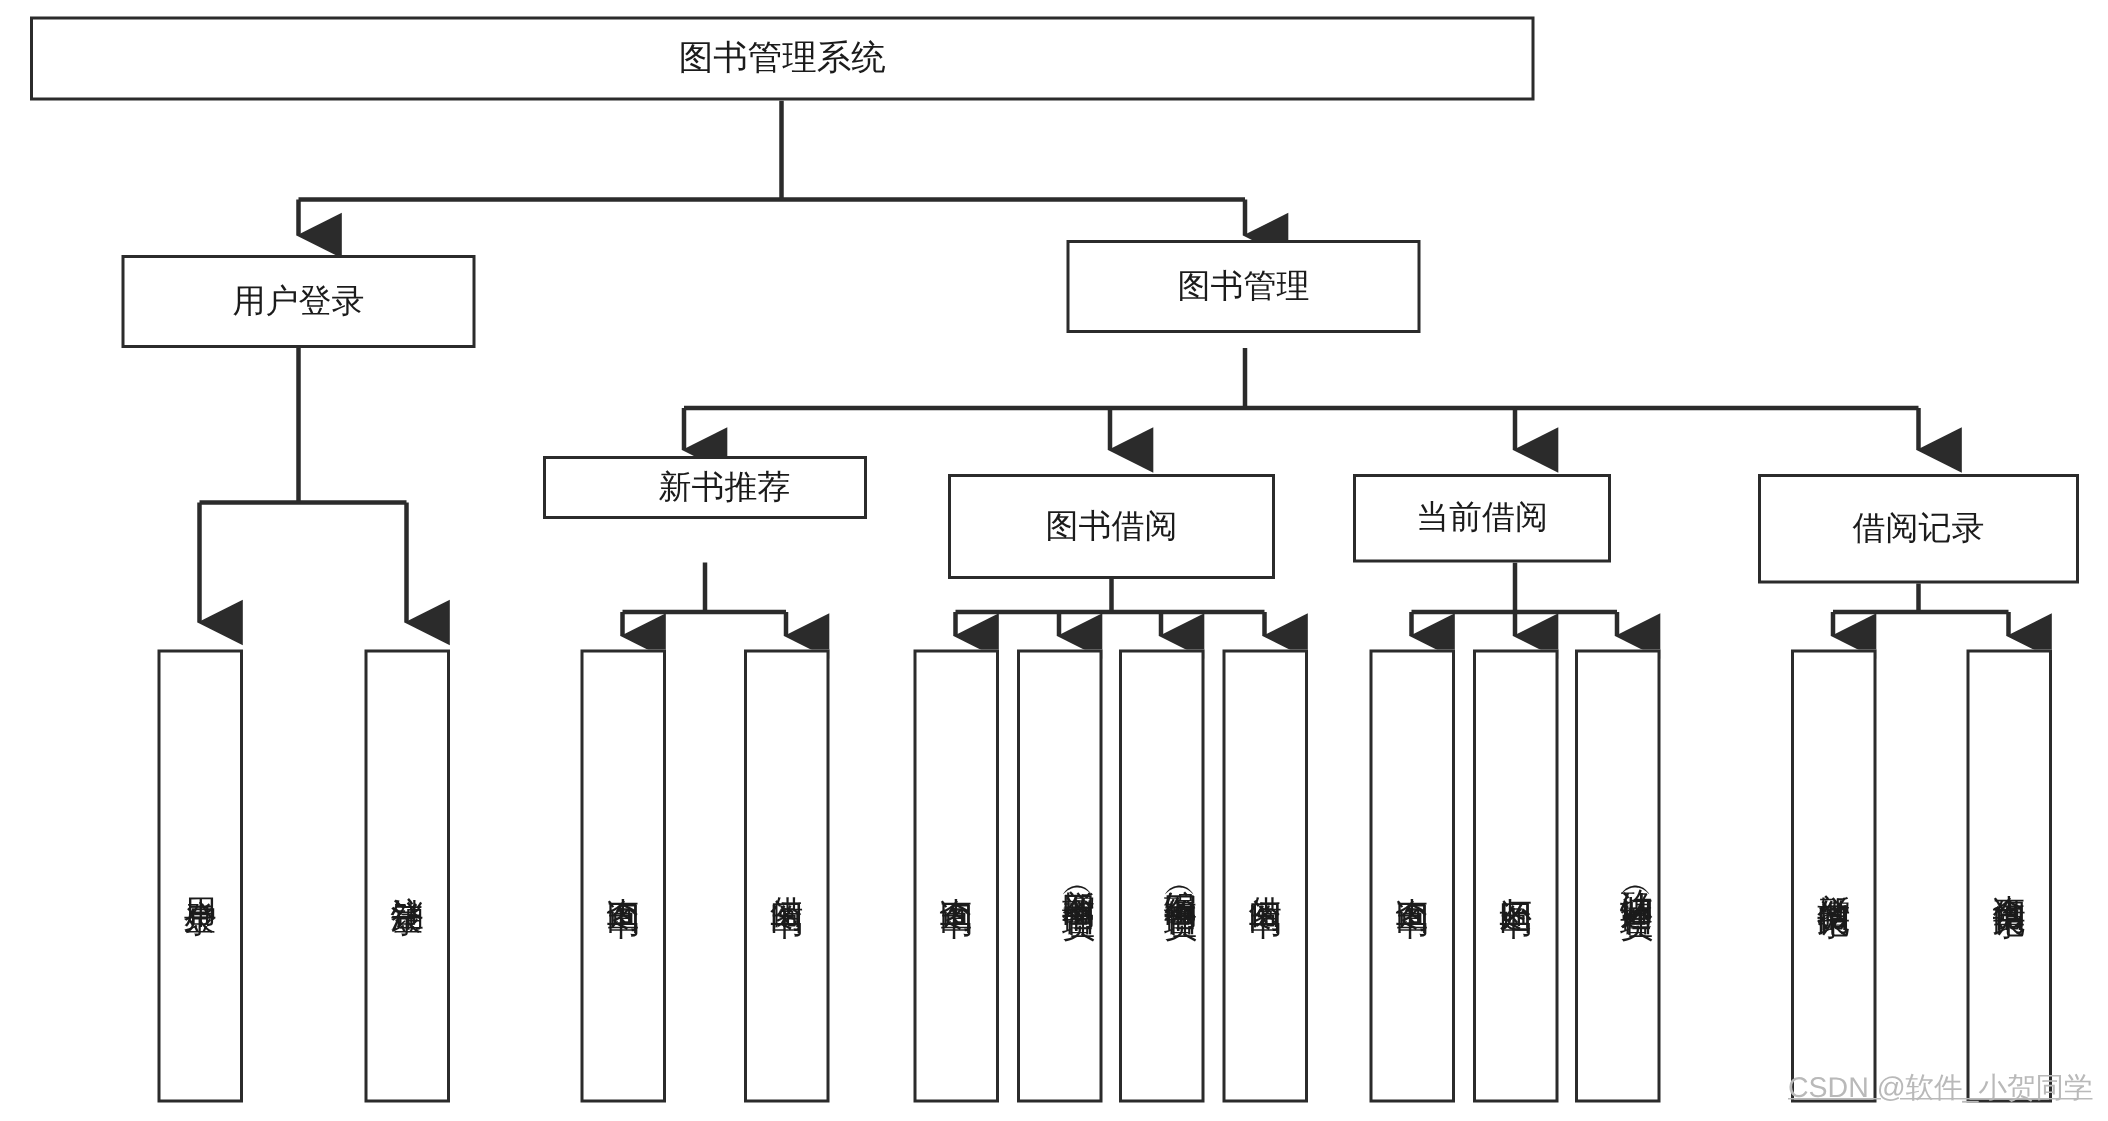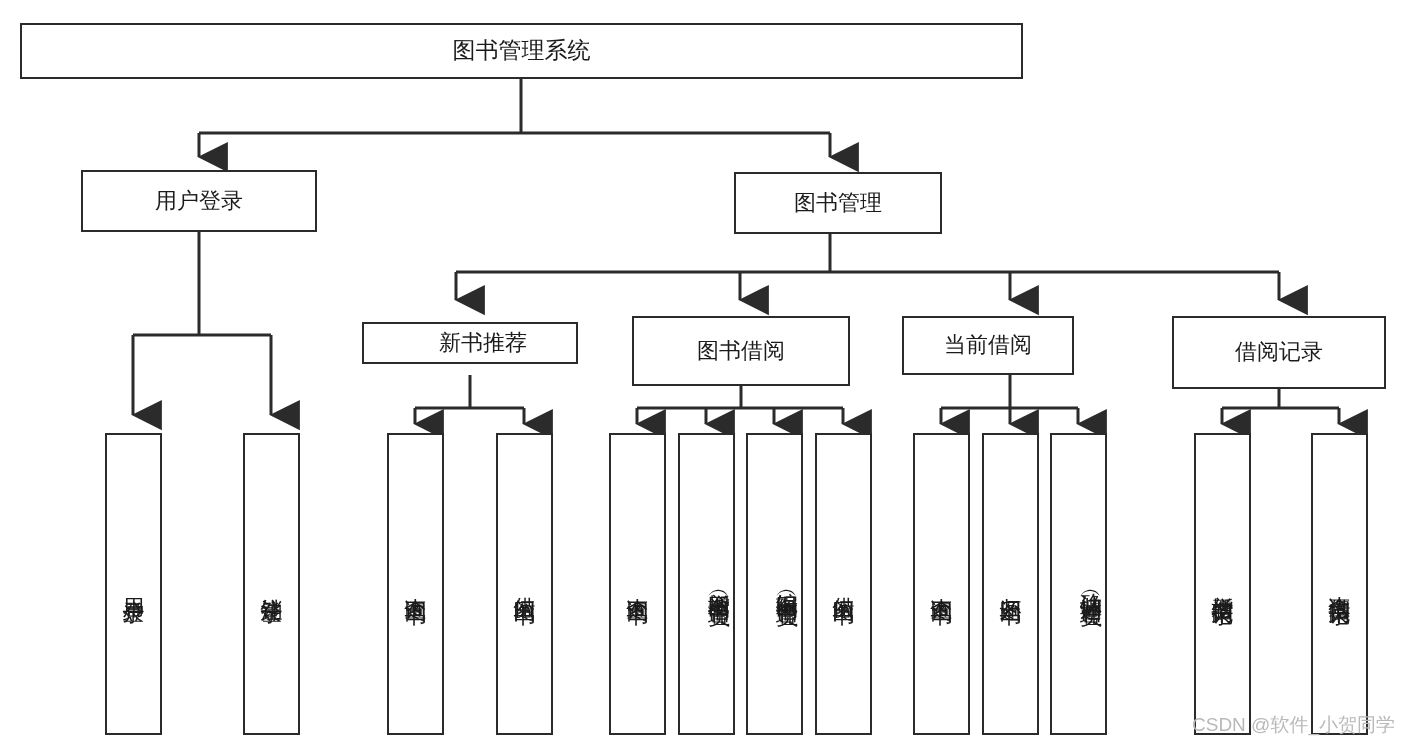--- a/index.html
+++ b/index.html
@@ -61,20 +61,21 @@
     height: 747px;
     pointer-events: none;
   }
   
   .watermark {
     position: absolute;
     color: #b9b9b9;
     font-size: 19px;
     white-space: nowrap;
     user-select: none;
+    text-decoration: underline;
   }
 </style>
 </head>
 <body>
 
 <div id="canvas">
 
   <svg id="wires" viewBox="0 0 1405 747" xmlns="http://www.w3.org/2000/svg">
     <defs>
       <marker id="arrow" viewBox="0 0 12 12" refX="5.5" refY="10.5" markerWidth="11" markerHeight="11" orient="auto-start-reverse">
@@ -123,33 +124,33 @@
       <path d="M 1010 408 L 1010 424" marker-end="url(#arrowdown)"></path>
       <path d="M 1078 408 L 1078 424" marker-end="url(#arrowdown)"></path>
 
       <path d="M 1279 375 L 1279 408"></path>
       <path d="M 1222 408 L 1339 408"></path>
       <path d="M 1222 408 L 1222 424" marker-end="url(#arrowdown)"></path>
       <path d="M 1339 408 L 1339 424" marker-end="url(#arrowdown)"></path>
     </g>
   </svg>
 
-  <div class="node root" style="left:20px; top:23px; width:1003px; height:56px;">
+  <div class="node root" style="left:20px; top:11px; width:1003px; height:56px;">
     <span>图书管理系统</span>
   </div>
 
   <div class="node branch" style="left:81px; top:170px; width:236px; height:62px;">
     <span>用户登录</span>
   </div>
 
-  <div class="node branch" style="left:711px; top:172px; width:208px; height:62px;margin-left:23px;">
+  <div class="node branch" style="left:711px; top:160px; width:236px; height:62px;">
     <span>图书管理</span>
   </div>
 
-  <div class="node branch" style="left:362px; top:322px; width:216px; height:42px;padding-left:26px;">
+  <div class="node branch" style="left:362px; top:304px; width:216px; height:42px;padding-left:26px;">
     <span>新书推荐</span>
   </div>
 
   <div class="node branch" style="left:632px; top:316px; width:218px; height:70px;">
     <span>图书借阅</span>
   </div>
 
   <div class="node branch" style="left:902px; top:316px; width:172px; height:59px;">
     <span>当前借阅</span>
   </div>

